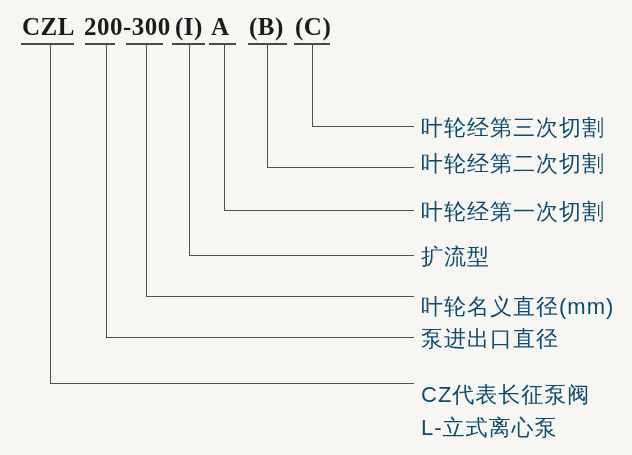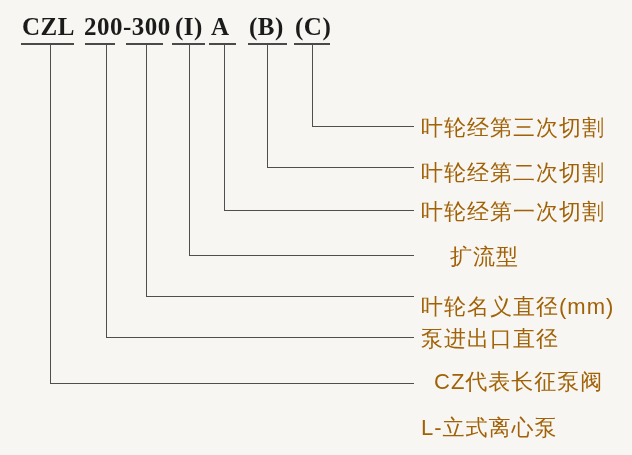--- a/index.html
+++ b/index.html
@@ -45,21 +45,21 @@
     top: 45px;
     border-left: 1.5px solid #4f4f4f;
     border-bottom: 1.5px solid #4f4f4f;
     box-sizing: border-box;
   }
   .meaning {
     position: absolute;
     left: 421px;
     font-size: 22px;
     line-height: 26px;
-    color: #a16207;
+    color: #0c4a6e;
     letter-spacing: 1px;
     white-space: nowrap;
   }
 </style>
 </head>
 <body>
 
 <div class="canvas">
 
   <span class="code-part" style="left:22px;">CZL</span>
@@ -79,22 +79,22 @@
 
   <div class="connector" style="left:312px; width:102px; height:82px;"></div>
   <div class="connector" style="left:267px; width:147px; height:123px;"></div>
   <div class="connector" style="left:224px; width:190px; height:166px;"></div>
   <div class="connector" style="left:189px; width:225px; height:211px;"></div>
   <div class="connector" style="left:146px; width:268px; height:252px;"></div>
   <div class="connector" style="left:106px; width:308px; height:293px;"></div>
   <div class="connector" style="left:50px;  width:364px; height:339px;"></div>
 
   <span class="meaning" style="top:115px;">叶轮经第三次切割</span>
-  <span class="meaning" style="top:160px;">叶轮经第二次切割</span>
+  <span class="meaning" style="top:153px;font-family:Liberation Mono, monospace;">叶轮经第二次切割</span>
   <span class="meaning" style="top:199px;text-align:right;">叶轮经第一次切割</span>
-  <span class="meaning" style="top:244px;margin-left:29px;">扩流型</span>
+  <span class="meaning" style="top:244px;">扩流型</span>
   <span class="meaning" style="top:294px;">叶轮名义直径(mm)</span>
   <span class="meaning" style="top:326px;">泵进出口直径</span>
-  <span class="meaning" style="top:369px;margin-left:13px;">CZ代表长征泵阀</span>
+  <span class="meaning" style="top:382px;">CZ代表长征泵阀</span>
   <span class="meaning" style="top:415px;text-align:right;">L-立式离心泵</span>
 
   <div class="edge-shadow"></div>
 </div>
 
 </body></html>

